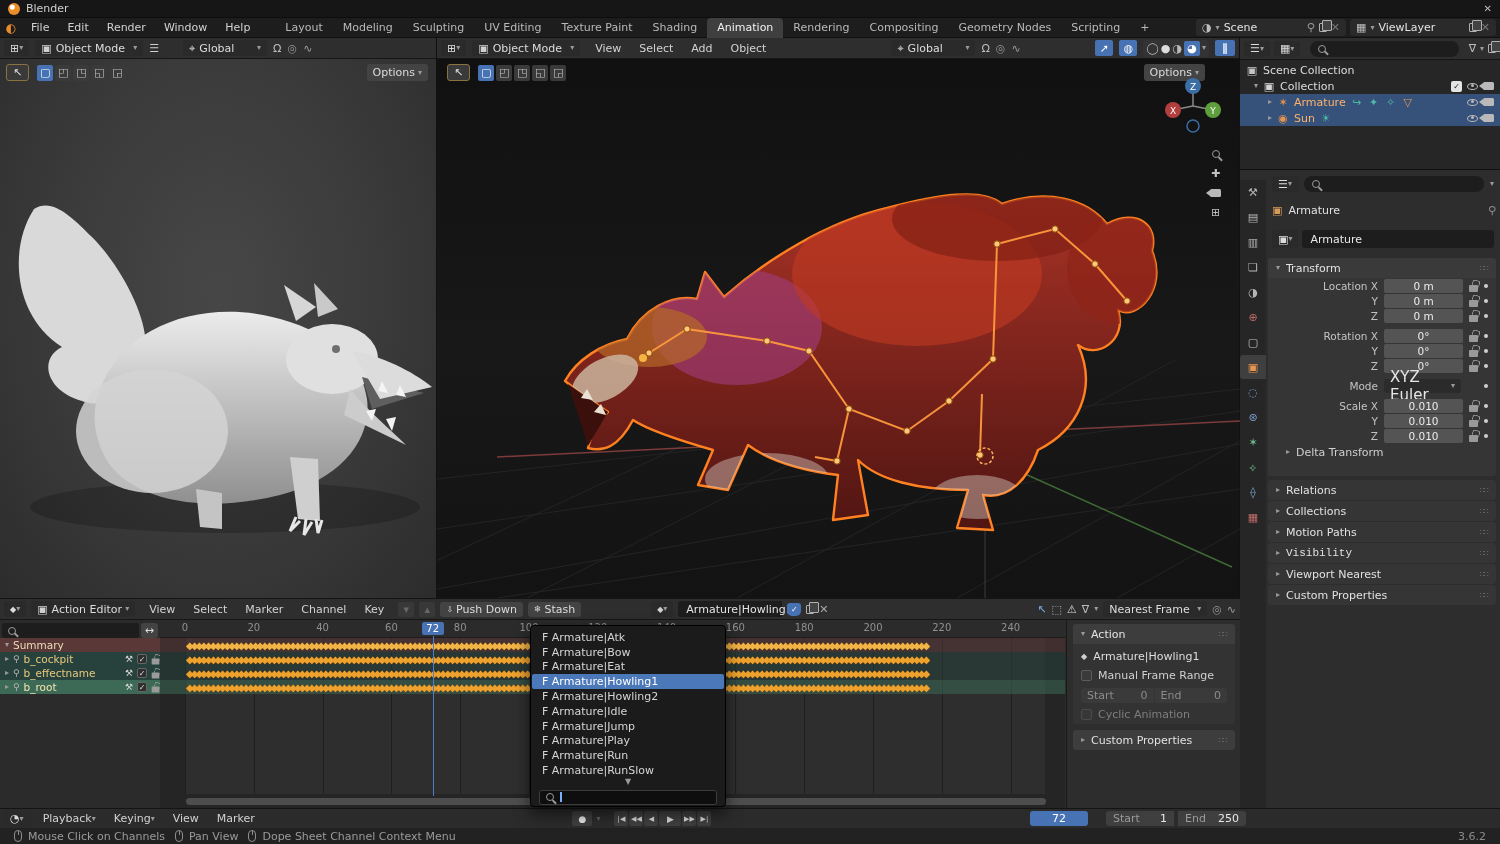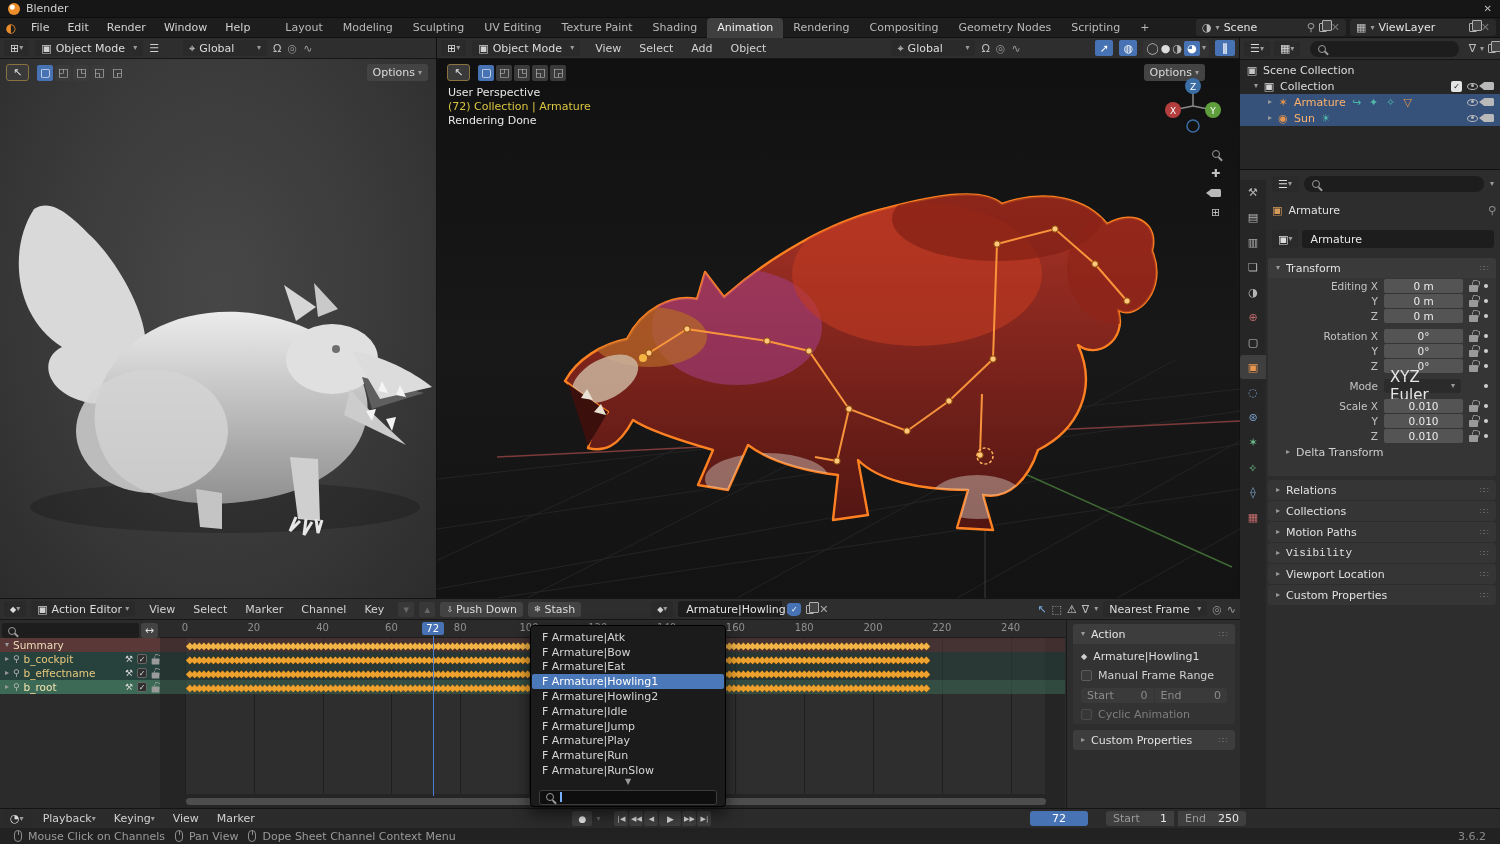--- a/index.html
+++ b/index.html
@@ -223,25 +223,20 @@
         <span class="icon" style="width: 16px; height: 16px; border-radius: 2px; color: rgb(189, 189, 189); background: rgb(58, 58, 58);">◳</span>
         <span class="icon" style="width: 16px; height: 16px; border-radius: 2px; color: rgb(189, 189, 189); background: rgb(58, 58, 58);">◱</span>
         <span class="icon" style="width: 16px; height: 16px; border-radius: 2px; color: rgb(189, 189, 189); background: rgb(58, 58, 58);">◲</span>
       </span>
   </div>
   <span class="btn" style="position:absolute;right:34px;top:26px">
       <span>Options</span>
       <span class="chev">▾</span>
     </span>
 
-  <div class="abs" style="left:11px;top:48px;line-height:14px">
-    <div style="color:#e8e8e8">User Perspective</div>
-    <div style="color:#d9c441">(72) Collection | Armature</div>
-    <div style="color:#e8e8e8">Rendering Done</div>
-  </div>
 
   <svg width="803" height="539" viewBox="0 0 803 539" style="position:absolute;left:0;top:21px">
     <defs>
       <linearGradient id="wg" x1="0" y1="0" x2="0" y2="1">
           <stop offset="0" stop-color="#a83226"></stop>
           <stop offset="1" stop-color="#501512"></stop>
         </linearGradient>
       <path id="wbody" d="M128,322 C140,300 165,285 190,280 C205,250 235,235 260,240 L268,213 L287,238 C330,200 390,163 450,149 C500,136 545,128 565,145 C610,129 650,140 670,165 C700,149 722,166 715,192 C731,230 700,262 681,251 C691,281 660,301 641,286 C661,330 641,371 601,391 C591,421 571,441 546,436 L556,471 L520,469 L531,431 C481,431 441,421 421,401 L431,456 L396,461 L401,416 C361,411 331,401 311,386 L291,431 L261,426 L276,391 C241,381 211,371 196,361 C181,389 166,393 151,389 C156,371 161,361 171,353 C161,346 146,336 128,322 Z"></path>
       <clipPath id="wc">
           <use href="#wbody"></use>
@@ -421,21 +416,21 @@
 
   <div class="panel" style="position:absolute;left:28px;top:88px;width:228px;height:218px">
     <div class="flex" style="height:20px;padding:0 8px;gap:6px;background:#3a3a3a;border-radius:3px 3px 0 0">
       <span class="chev">▾</span>
       <span style="color:#e4e4e4">Transform</span>
       <span style="flex:1"></span>
         <span class="grip">∷∷</span>
     </div>
     <div id="transform-rows">
         <div class="flex" style="height: 15px; padding: 0px 8px; gap: 6px;">
-          <span class="plabel" style="width: 102px;">Editing X</span>
+          <span class="plabel" style="width: 102px;">Location X</span>
           <span class="pfield" style="flex: 1 1 0%;">0 m</span>
           <span class="lockico"></span>
           <span class="dot"></span>
         </div>
         <div class="flex" style="height: 15px; padding: 0px 8px; gap: 6px;">
           <span class="plabel" style="width: 102px;">Y</span>
           <span class="pfield" style="flex: 1 1 0%;">0 m</span>
           <span class="lockico"></span>
           <span class="dot"></span>
         </div>
@@ -516,21 +511,21 @@
         <span class="grip">∷∷</span>
       </div>
       <div class="panel flex" style="height: 20px; padding: 0px 8px; gap: 6px;">
         <span class="chev">▸</span>
         <span style="color: rgb(224, 224, 224); font-family: Liberation Mono, monospace;">Visibility</span>
         <span style="flex: 1 1 0%;"></span>
         <span class="grip">∷∷</span>
       </div>
       <div class="panel flex" style="height: 20px; padding: 0px 8px; gap: 6px;">
         <span class="chev">▸</span>
-        <span style="color: rgb(224, 224, 224);">Viewport Location</span>
+        <span style="color: rgb(224, 224, 224);">Viewport Nearest</span>
         <span style="flex: 1 1 0%;"></span>
         <span class="grip">∷∷</span>
       </div>
       <div class="panel flex" style="height: 20px; padding: 0px 8px; gap: 6px;">
         <span class="chev">▸</span>
         <span style="color: rgb(224, 224, 224);">Custom Properties</span>
         <span style="flex: 1 1 0%;"></span>
         <span class="grip">∷∷</span>
       </div>
     </div>

